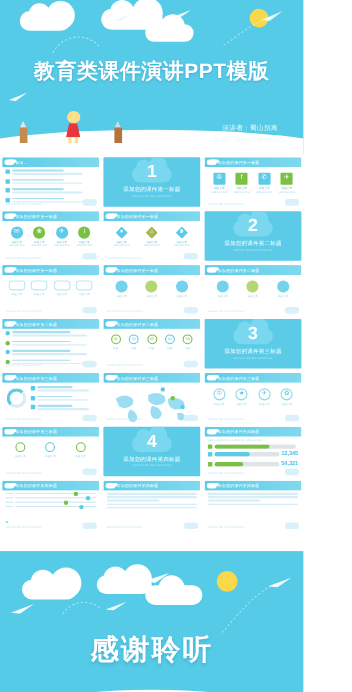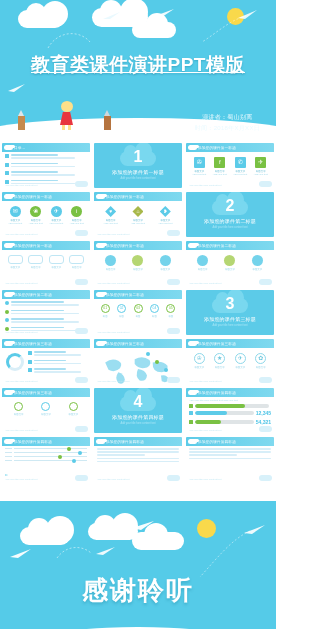--- a/index.html
+++ b/index.html
@@ -19,21 +19,20 @@
     background:#fff; border-radius:50% 50% 0 0;
   }
 
   
   #title-slide { width:276px; height:140px; }
   #title-slide .maintitle {
     position:absolute; top:52px; left:0; width:100%;
     text-align:center; color:#fff; font-size:19px; font-weight:bold;
     letter-spacing:.5px; text-shadow:0 1px 2px rgba(0,90,120,.28);
     white-space:nowrap;
-    text-decoration:underline;
   }
   #title-slide .sun {
     position:absolute; top:8px; right:32px; width:17px; height:17px;
     border-radius:50%; background:#f9d94b;
   }
   .meta-wrap {
     position:absolute; right:16px; bottom:6px; text-align:center;
     color:#eafaff; font-size:6px; line-height:11px; letter-spacing:.3px;
   }
   .meta-wrap div { white-space:nowrap; }

